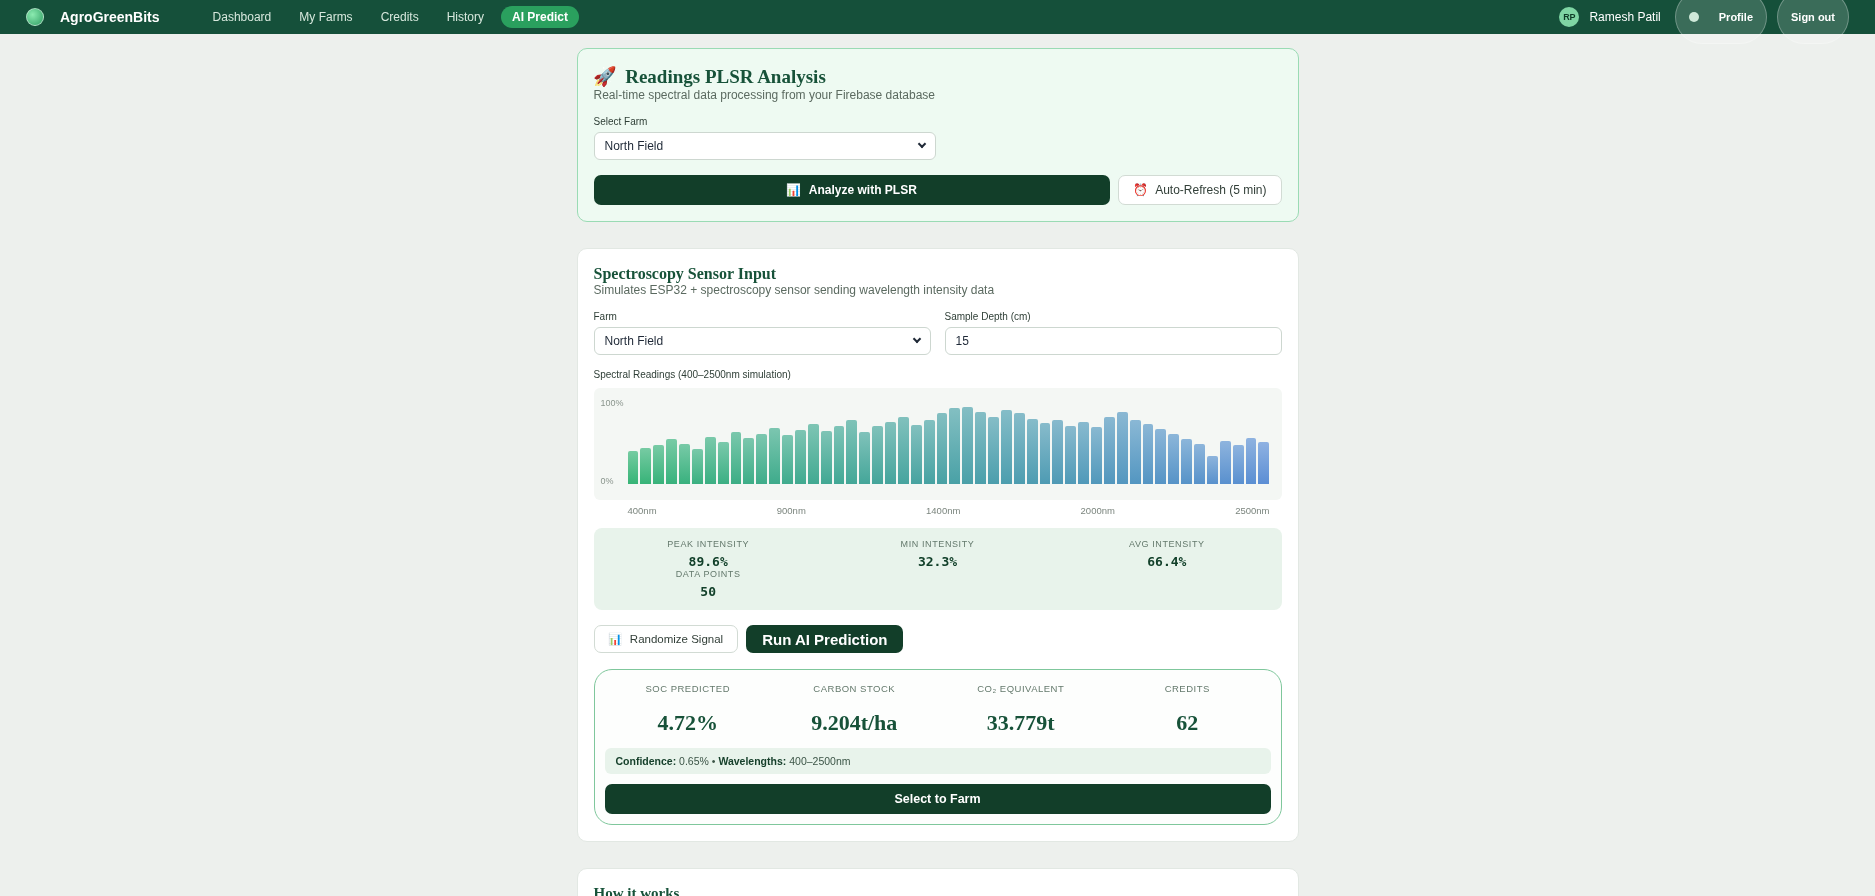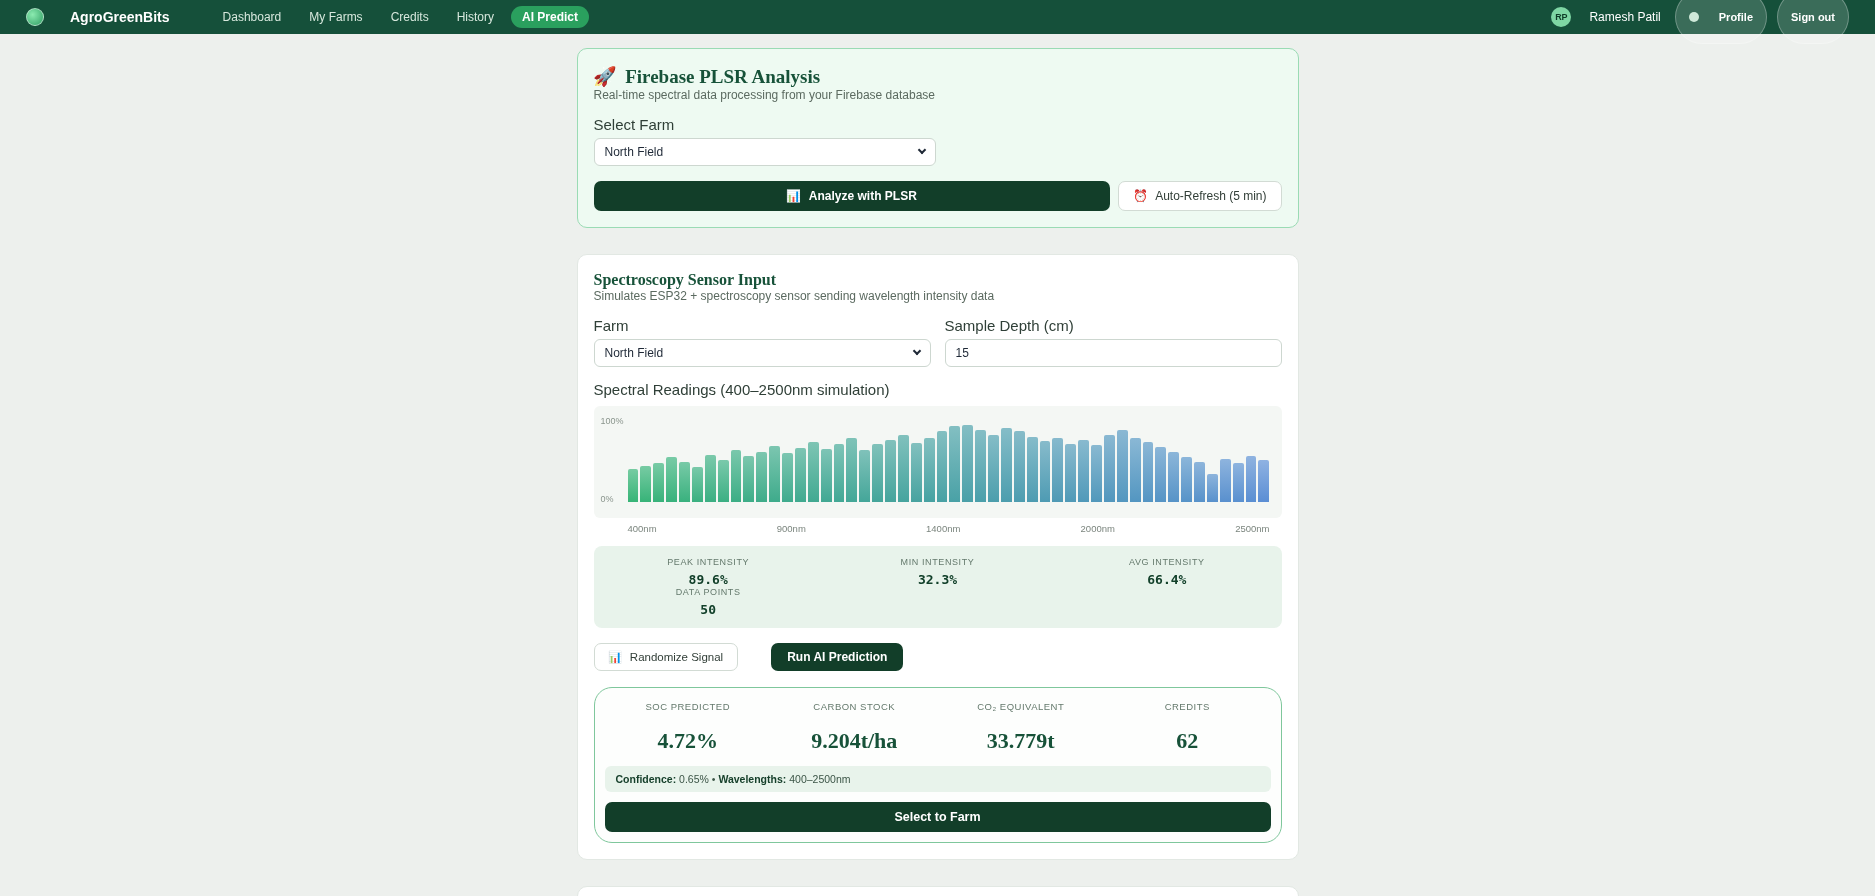--- a/index.html
+++ b/index.html
@@ -8,38 +8,38 @@
     background:#edf0ed;
     font-family:"Liberation Sans", sans-serif;
     color:#1f2937;
     overflow:hidden;
   }
   
   .navbar {
     height:34px; background:#15503a; display:flex; align-items:center;
     padding:0 26px;
   }
-  .brand { display:flex; align-items:center; gap:26px; color:#fff; font-weight:bold; font-size:14px; cursor:pointer; }
+  .brand { display:flex; align-items:center; gap:16px; color:#fff; font-weight:bold; font-size:14px; cursor:pointer; }
   .logo {
     width:18px; height:18px; border-radius:50%;
     background:radial-gradient(circle at 35% 35%, #8beab0, #2e9e63);
     border:1px solid rgba(255,255,255,.5);
   }
   .nav-links { display:flex; gap:6px; margin-left:42px; align-items:center; }
   .nav-link {
     color:#d7e8dd; font-size:12px; padding:4px 11px; border-radius:99px;
     text-decoration:none; cursor:pointer;
   }
   .nav-link.active { background:#2aa05e; color:#fff; font-weight:bold; }
   .nav-right { margin-left:auto; display:flex; align-items:center; gap:10px; }
   .avatar {
     width:20px; height:20px; border-radius:50%; background:#7fd6a4; color:#0f3d28;
     font-size:9px; font-weight:bold; display:flex; align-items:center; justify-content:center;
   }
-  .user-name { color:#fff; font-size:12px; margin-right:4px;margin-left:8px; }
+  .user-name { color:#fff; font-size:12px; margin-right:4px; }
   .pill-btn {
     background:rgba(255,255,255,.16); color:#fff; font-size:11px; font-weight:bold;
     padding:20px 13px; border-radius:99px; border:1px solid rgba(255,255,255,.28);
     display:flex; gap:20px; align-items:center; cursor:pointer;
   }
   .pill-btn .mini-ico { width:10px; height:10px; border-radius:50%; background:#cfe9d9; display:inline-block; }
 
   
   .container { width:722px; margin:0 auto; padding:14px 0 20px; }
   .panel-mint {
@@ -47,21 +47,21 @@
   }
   .panel-white {
     background:#fff; border:1px solid #e2e8e3; border-radius:10px; padding:16px; margin-top:26px;
   }
   h1.card-title {
     font-family:"Liberation Serif", serif; font-size:19px; color:#175239; font-weight:bold;
     display:flex; align-items:center; gap:8px;
   }
   h2.section-title { font-family:"Liberation Serif", serif; font-size:16px; color:#175239; font-weight:bold; }
   .subtitle { font-size:12px; color:#5b6a60; }
-  .field-label { font-size:15px; color:#2f3f37; margin:14px 0 5px; display:block; }
+  .field-label { font-size:10px; color:#2f3f37; margin:14px 0 5px; display:block; }
   .select-wrap { position:relative; display:inline-block; }
   select.ctl, input.ctl {
     height:28px; border:1px solid #cdd7d0; border-radius:6px; background:#fff;
     font-size:12px; color:#1f2937; padding:0 26px 0 10px; width:100%;
     appearance:none; -webkit-appearance:none; font-family:"Liberation Sans", sans-serif;
   }
   input.ctl { padding-right:22px; }
   .chev {
     position:absolute; right:11px; top:9px; width:6px; height:6px;
     border-right:2px solid #1f2937; border-bottom:2px solid #1f2937;
@@ -150,21 +150,21 @@
       <span>Sign out</span>
     </button>
   </div>
 </div>
 
 <div class="container">
 
   <div class="panel-mint">
     <h1 class="card-title">
       <span>🚀</span>
-      <span>Firebase PLSR Analysis</span>
+      <span>Readings PLSR Analysis</span>
     </h1>
     <div class="subtitle">Real-time spectral data processing from your Firebase database</div>
     <label class="field-label">Select Farm</label>
     <div class="select-wrap" style="width:342px;">
       <select class="ctl">
         <option>North Field</option>
       </select>
       <span class="chev"></span>
     </div>
     <div class="btn-row">
@@ -282,21 +282,21 @@
         <div class="stat-label">DATA POINTS</div>
         <div class="stat-value">50</div>
       </div>
     </div>
 
     <div class="btn-row">
       <button class="btn-light" style="height:28px;font-size:11.5px;">
         <span>📊</span>
         <span>Randomize Signal</span>
       </button>
-      <button class="btn-dark" style="height:28px;font-size:12px;margin-left:25px;">
+      <button class="btn-dark" style="height:28px;font-size:15px;">
         <span>Run AI Prediction</span>
       </button>
     </div>
 
     <div class="results">
       <div class="metrics">
         <div>
           <div class="metric-label">SOC PREDICTED</div>
           <div class="metric-value">4.72%</div>
         </div>

